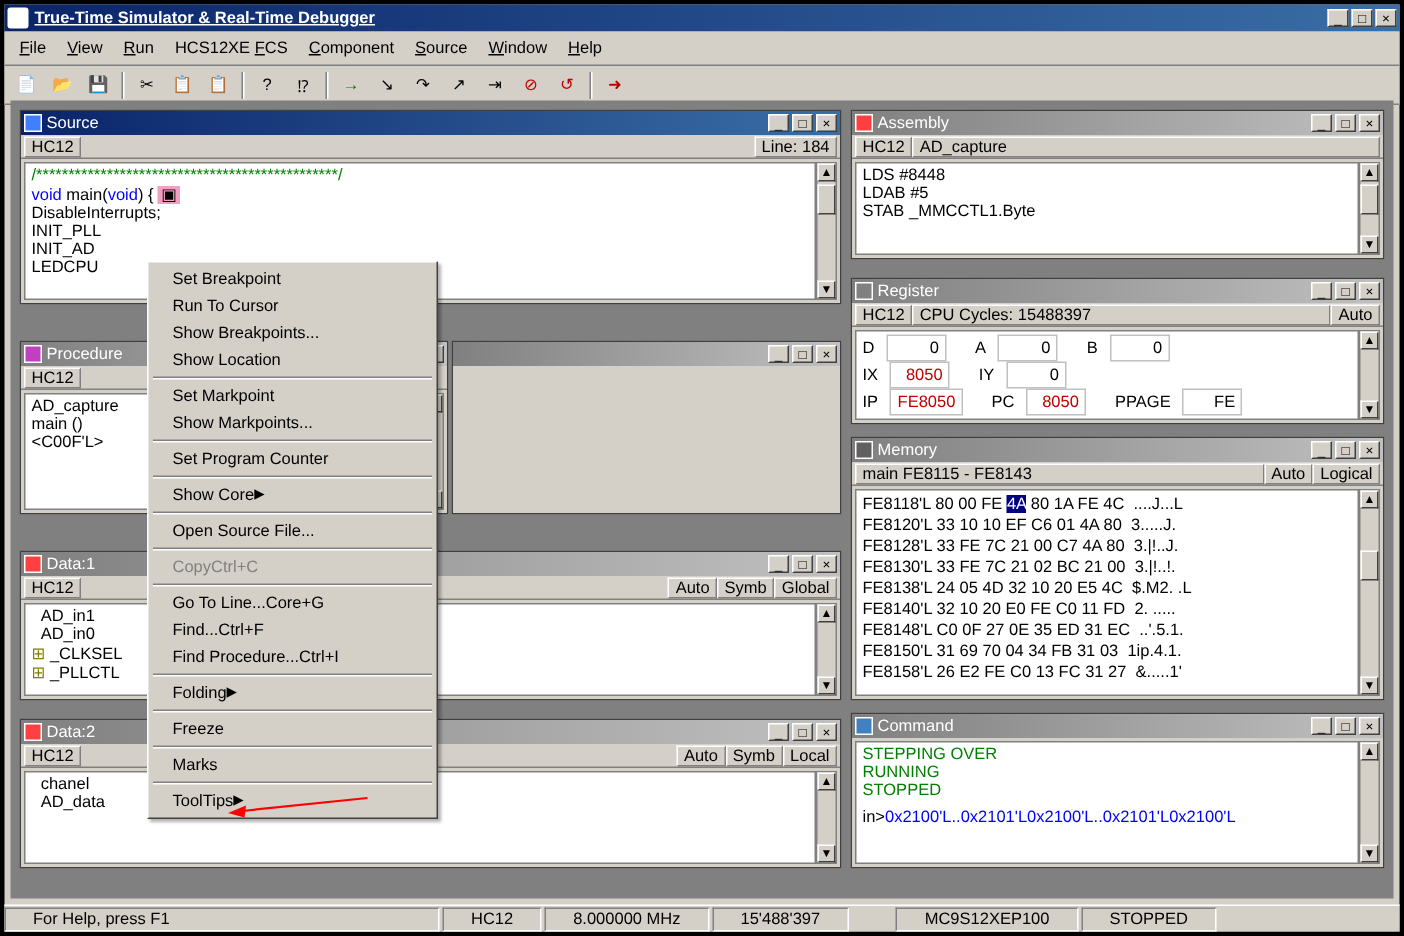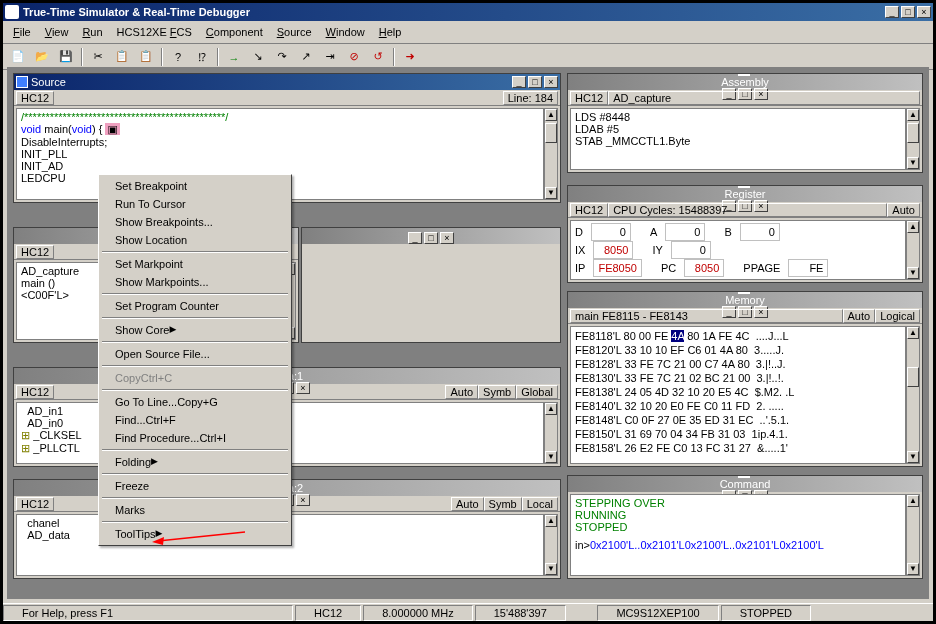--- a/index.html
+++ b/index.html
@@ -1,32 +1,32 @@
 <!DOCTYPE html>
 <html><head>
 <meta charset="utf-8">
 <style>
 * { box-sizing: border-box; margin: 0; padding: 0; font-family: "Microsoft Sans Serif", Tahoma, sans-serif; font-size: 11px; }
 body { background: #000; width: 936px; height: 624px; overflow: hidden; position: relative; }
 .desktop { position: absolute; top: 2px; left: 2px; width: 932px; height: 620px; background: #d4d0c8; border: 1px solid #000; }
 .titlebar { height: 18px; background: linear-gradient(to right, #0a246a, #3a6ea5); color: #fff; display: flex; align-items: center; padding: 0 2px; font-size: 11px; }
 .titlebar .icon { width: 14px; height: 14px; margin-right: 4px; background: #fff; border-radius: 2px; }
-.titlebar .title { flex: 1; font-weight: bold; }
+.titlebar .title { flex: 1; font-weight: bold; text-decoration: underline; }
 .winbtns { display: flex; gap: 2px; }
 .winbtn { width: 14px; height: 12px; background: #d4d0c8; border: 1px solid #fff; border-right-color: #404040; border-bottom-color: #404040; font-size: 9px; text-align: center; line-height: 10px; color: #000; cursor: pointer; }
 .menubar { height: 18px; background: #d4d0c8; display: flex; align-items: center; padding: 11px 4px; gap: 2px; border-bottom: 1px solid #808080; }
 .menuitem { padding: 2px 6px; cursor: pointer; }
 .menuitem u { text-decoration: underline; }
 .toolbar { height: 26px; background: #d4d0c8; display: flex; align-items: center; padding: 2px 4px; gap: 2px; border-bottom: 1px solid #808080; }
 .tbtn { width: 22px; height: 20px; background: #d4d0c8; border: 1px solid #d4d0c8; display: flex; align-items: center; justify-content: center; cursor: pointer; }
 .tsep { width: 2px; height: 18px; border-left: 1px solid #808080; border-right: 1px solid #fff; margin: 0 2px; }
 .workspace { position: absolute; top: 64px; left: 4px; right: 4px; bottom: 22px; background: #808080; }
 .panel { position: absolute; background: #d4d0c8; border: 1px solid #404040; }
 .panel-title { height: 16px; background: linear-gradient(to right, #0a246a, #3a6ea5); color: #fff; display: flex; align-items: center; padding: 0 2px; font-size: 11px; }
-.panel-title.inactive { background: linear-gradient(to right, #808080, #c0c0c0); flex-direction: column; }
+.panel-title.inactive { background: linear-gradient(to right, #808080, #c0c0c0); }
 .panel-title .picon { width: 12px; height: 12px; margin-right: 3px; }
 .panel-title .ptext { flex: 1; }
 .panel-hdr { height: 16px; background: #d4d0c8; border-bottom: 1px solid #808080; display: flex; align-items: center; font-size: 10px; padding: 0 2px; }
 .panel-hdr .cell { border: 1px solid #fff; border-right-color: #808080; border-bottom-color: #808080; padding: 0 4px; height: 14px; line-height: 12px; }
 .panel-body { position: absolute; top: 34px; left: 2px; right: 16px; bottom: 2px; background: #fff; border: 1px solid #808080; overflow: hidden; font-family: 'Courier New', monospace; font-size: 12px; padding: 2px 4px; }
 .scrollbar-v { position: absolute; top: 34px; right: 2px; width: 14px; bottom: 2px; background: #d4d0c8; border: 1px solid #808080; }
 .scrollbar-v .thumb { position: absolute; top: 14px; left: 0; right: 0; height: 20px; background: #d4d0c8; border: 1px solid #fff; border-right-color: #404040; border-bottom-color: #404040; }
 .scrollbar-v .arr { position: absolute; left: 0; right: 0; height: 12px; background: #d4d0c8; border: 1px solid #fff; border-right-color: #404040; border-bottom-color: #404040; text-align: center; font-size: 8px; line-height: 10px; }
 .kw-green { color: #008000; }
 .kw-blue { color: #0000ff; }
@@ -367,21 +367,21 @@
       <span>Open Source File...</span>
     </div>
     <div class="ctxsep"></div>
     <div class="ctxitem disabled">
       <span>Copy</span>
       <span>Ctrl+C</span>
     </div>
     <div class="ctxsep"></div>
     <div class="ctxitem">
       <span>Go To Line...</span>
-      <span>Copy+G</span>
+      <span>Core+G</span>
     </div>
     <div class="ctxitem">
       <span>Find...</span>
       <span>Ctrl+F</span>
     </div>
     <div class="ctxitem">
       <span>Find Procedure...</span>
       <span>Ctrl+I</span>
     </div>
     <div class="ctxsep"></div>

